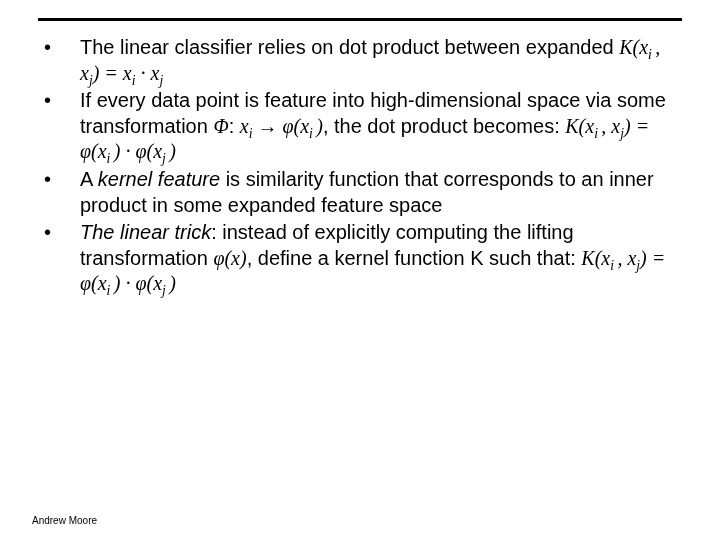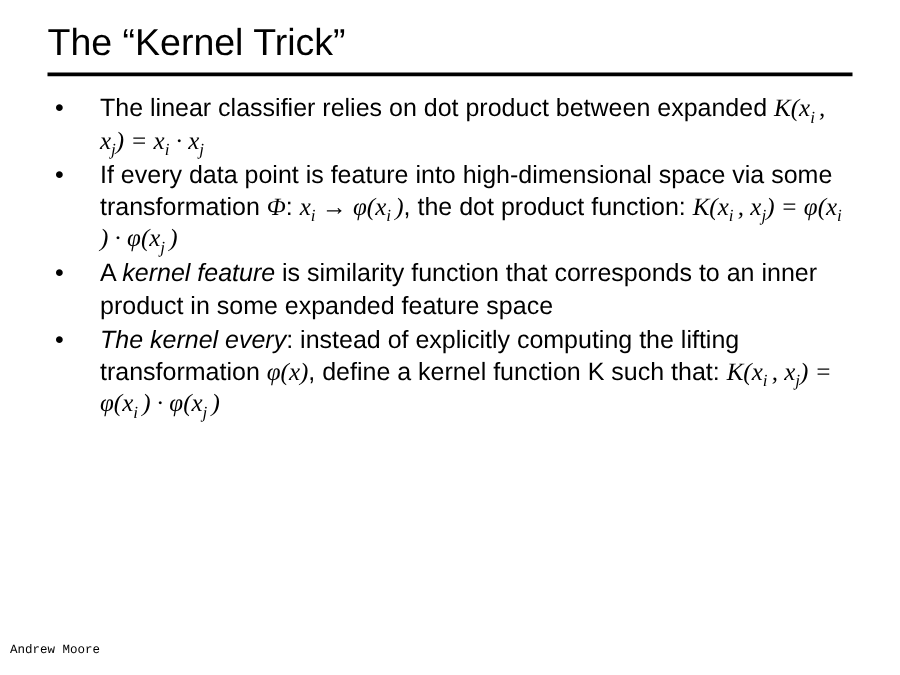--- a/index.html
+++ b/index.html
@@ -41,59 +41,57 @@
     padding-left: 6px;
   }
   .bullet-text {
     flex: 1;
   }
   .serif { font-family: "Times New Roman", Times, serif; }
   .ital { font-style: italic; }
   sub { font-size: 0.68em; vertical-align: sub; line-height: 0; }
   .footer {
     position: absolute;
-    left: 8px;
+    left: 32px;
     bottom: 14px;
     font-size: 10px;
     color: #000;
-    font-family: Liberation Mono, monospace;
   }
 </style>
 </head>
 <body>
 
 <div class="slide">
-  <h1 class="title">The “Kernel Trick”</h1>
   <hr class="rule">
   <ul class="bullets">
 
     <li>
       <span class="bullet-marker">•</span>
       <span class="bullet-text">
         <span>The linear classifier relies on dot product between expanded </span><span class="serif ital">K(x<sub>i </sub>, x<sub>j</sub>) = x<sub>i</sub> · x<sub>j</sub></span>
       </span>
     </li>
 
     <li>
       <span class="bullet-marker">•</span>
       <span class="bullet-text">
-        <span>If every data point is feature into high-dimensional space via some transformation </span><span class="serif ital">Φ</span><span>:   </span><span class="serif ital">x<sub>i</sub> → φ(x<sub>i </sub>)</span><span>, the dot product function: </span><span class="serif ital">K(x<sub>i </sub>, x<sub>j</sub>) = φ(x<sub>i </sub>) · φ(x<sub>j </sub>)</span>
+        <span>If every data point is feature into high-dimensional space via some transformation </span><span class="serif ital">Φ</span><span>:   </span><span class="serif ital">x<sub>i</sub> → φ(x<sub>i </sub>)</span><span>, the dot product becomes: </span><span class="serif ital">K(x<sub>i </sub>, x<sub>j</sub>) = φ(x<sub>i </sub>) · φ(x<sub>j </sub>)</span>
       </span>
     </li>
 
     <li>
       <span class="bullet-marker">•</span>
       <span class="bullet-text">
         <span>A </span><span class="ital">kernel feature</span><span> is similarity function that corresponds to an inner product in some expanded feature space</span>
       </span>
     </li>
 
     <li>
       <span class="bullet-marker">•</span>
       <span class="bullet-text">
-        <span class="ital">The kernel every</span><span>: instead of explicitly computing the lifting transformation </span><span class="serif ital">φ(x)</span><span>, define a kernel function K such that: </span><span class="serif ital">K(x<sub>i </sub>, x<sub>j</sub>) = φ(x<sub>i </sub>) · φ(x<sub>j </sub>)</span>
+        <span class="ital">The linear trick</span><span>: instead of explicitly computing the lifting transformation </span><span class="serif ital">φ(x)</span><span>, define a kernel function K such that: </span><span class="serif ital">K(x<sub>i </sub>, x<sub>j</sub>) = φ(x<sub>i </sub>) · φ(x<sub>j </sub>)</span>
       </span>
     </li>
 
   </ul>
 </div>
 
 <div class="footer">Andrew Moore</div>
 
 </body></html>

